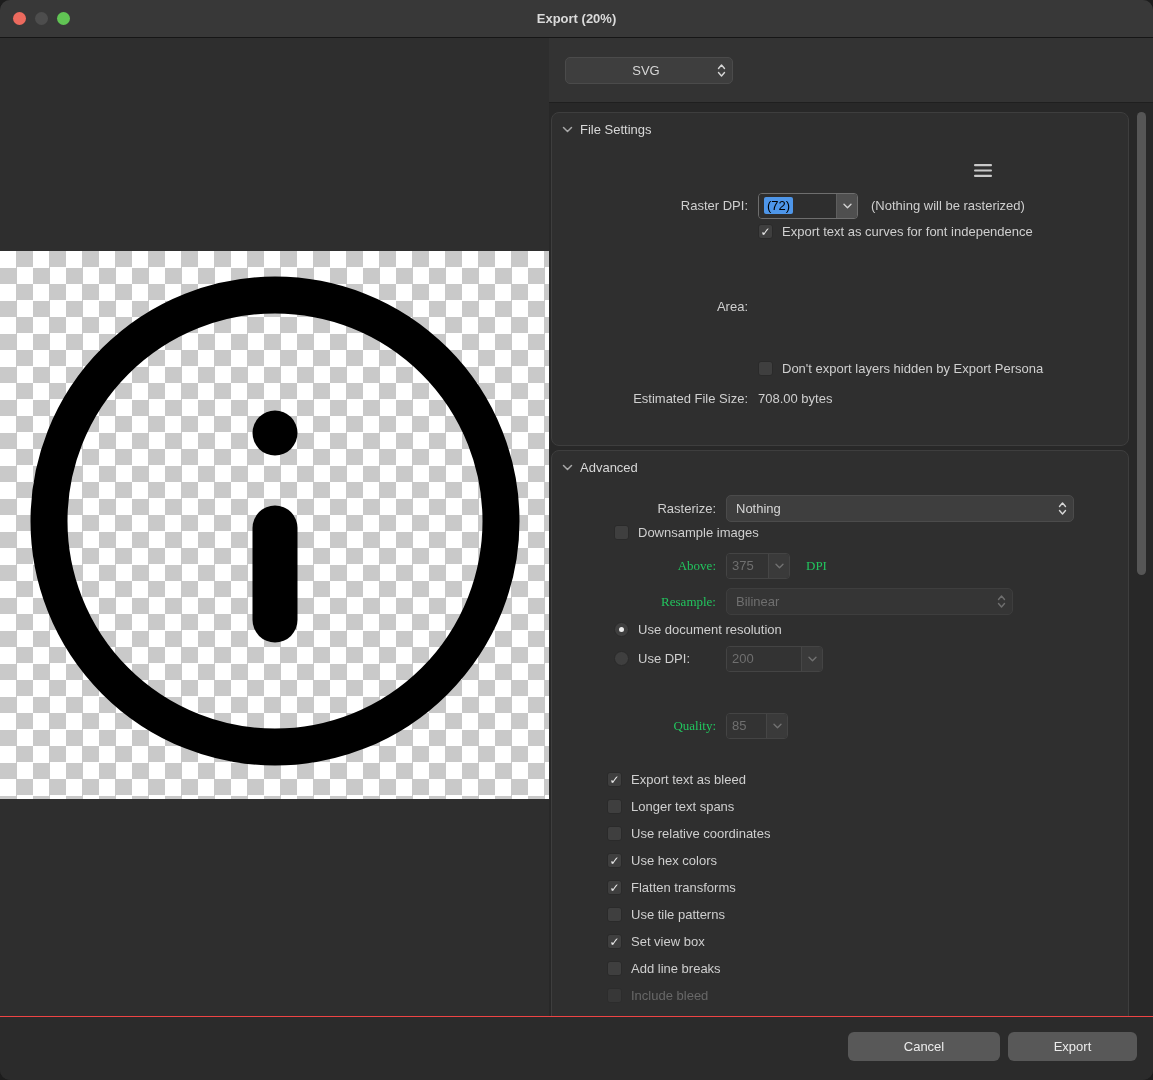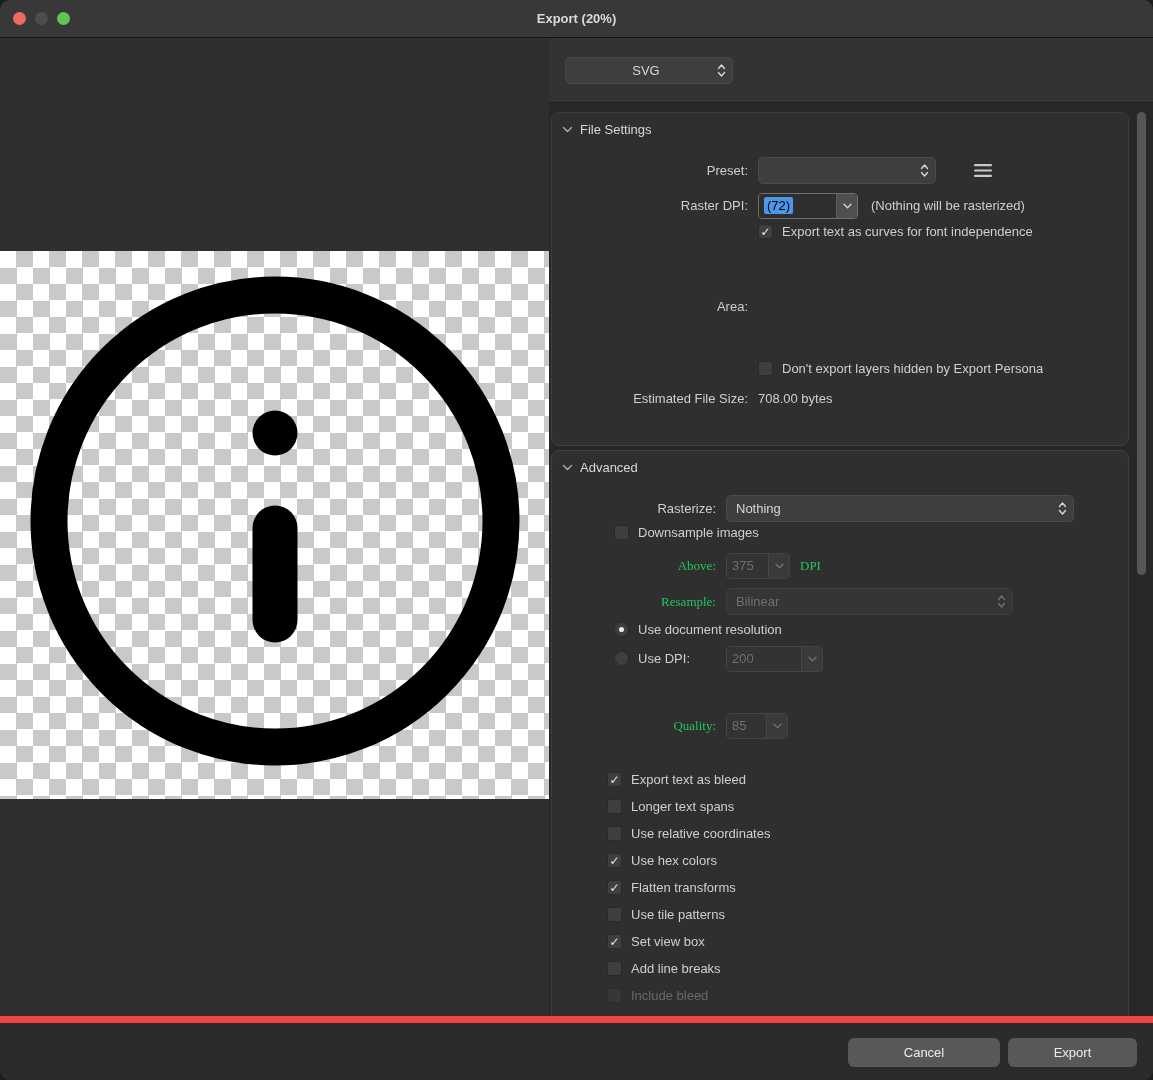--- a/index.html
+++ b/index.html
@@ -89,21 +89,21 @@
   .radio.checked::after { content:""; position:absolute; left:4px; top:4px; width:5px; height:5px; border-radius:50%; background:#ededed; }
   .chklabel.disabled { color:#686868; }
 
   .hamburger { position:absolute; left:422px; top:51px; width:18px; height:13px; cursor:pointer; }
 
   .chklist { position:absolute; left:55px; top:315px; }
 
   .scrollthumb { position:absolute; left:588px; top:74px; width:9px; height:463px; background:#565656; border-radius:5px; }
 
   
-  .footer { position:absolute; left:0; top:1016px; width:1153px; height:64px; background:#2b2b2b; border-top:7px solid #ef4444; }
+  .footer { position:absolute; left:0; top:1016px; width:1153px; height:64px; background:#2b2b2b; border-top:1px solid #ef4444; }
   .btn {
     position:absolute; top:15px; height:29px; border:none; border-radius:6px;
     background:#585858; color:#ececec; font-family:inherit; font-size:13px; cursor:pointer;
   }
   .btn-cancel { left:848px; width:152px; }
   .btn-export { left:1008px; width:129px; }
 
   svg.icon { display:block; }
 </style>
 </head>
@@ -143,30 +143,20 @@
     </div>
 
     <section class="panel panel-fs">
       <div class="section-header">
         <svg class="icon" width="11" height="7" viewBox="0 0 11 7">
           <path d="M1.5 1.5 L5.5 5.5 L9.5 1.5" fill="none" stroke="#a8a8a8" stroke-width="1.5" stroke-linecap="round" stroke-linejoin="round"></path>
         </svg>
         <span class="section-title">File Settings</span>
       </div>
 
-      <div class="row" style="top:44px">
-        <span class="flabel">Preset:</span>
-        <div class="dd" style="width:178px">
-          <span class="lbl"></span>
-          <svg class="icon" width="9" height="15" viewBox="0 0 9 15">
-            <path d="M1.5 5.5 L4.5 2 L7.5 5.5" fill="none" stroke="currentColor" stroke-width="1.4" stroke-linecap="round" stroke-linejoin="round"></path>
-            <path d="M1.5 9.5 L4.5 13 L7.5 9.5" fill="none" stroke="currentColor" stroke-width="1.4" stroke-linecap="round" stroke-linejoin="round"></path>
-          </svg>
-        </div>
-      </div>
       <div class="hamburger">
         <svg class="icon" width="18" height="13" viewBox="0 0 18 13">
           <rect x="0" y="0" width="18" height="2.2" rx="1" fill="#c9c9c9"></rect>
           <rect x="0" y="5.4" width="18" height="2.2" rx="1" fill="#c9c9c9"></rect>
           <rect x="0" y="10.8" width="18" height="2.2" rx="1" fill="#c9c9c9"></rect>
         </svg>
       </div>
 
       <div class="row" style="top:79px">
         <span class="flabel">Raster DPI:</span>
@@ -230,21 +220,21 @@
       <div class="row" style="top:101px">
         <span class="alabel dim">Above:</span>
         <div class="combo disabled" style="width:64px">
           <span class="val">375</span>
           <span class="caret">
             <svg class="icon" width="9" height="6" viewBox="0 0 9 6">
               <path d="M1 1.2 L4.5 4.8 L8 1.2" fill="none" stroke="currentColor" stroke-width="1.4" stroke-linecap="round" stroke-linejoin="round"></path>
             </svg>
           </span>
         </div>
-        <span class="note dim" style="margin-left:10px">DPI</span>
+        <span class="note dim" style="margin-left:16px">DPI</span>
       </div>
 
       <div class="row" style="top:137px">
         <span class="alabel dim">Resample:</span>
         <div class="dd disabled" style="width:287px">
           <span class="lbl">Bilinear</span>
           <svg class="icon" width="9" height="15" viewBox="0 0 9 15">
             <path d="M1.5 5.5 L4.5 2 L7.5 5.5" fill="none" stroke="currentColor" stroke-width="1.4" stroke-linecap="round" stroke-linejoin="round"></path>
             <path d="M1.5 9.5 L4.5 13 L7.5 9.5" fill="none" stroke="currentColor" stroke-width="1.4" stroke-linecap="round" stroke-linejoin="round"></path>
           </svg>

